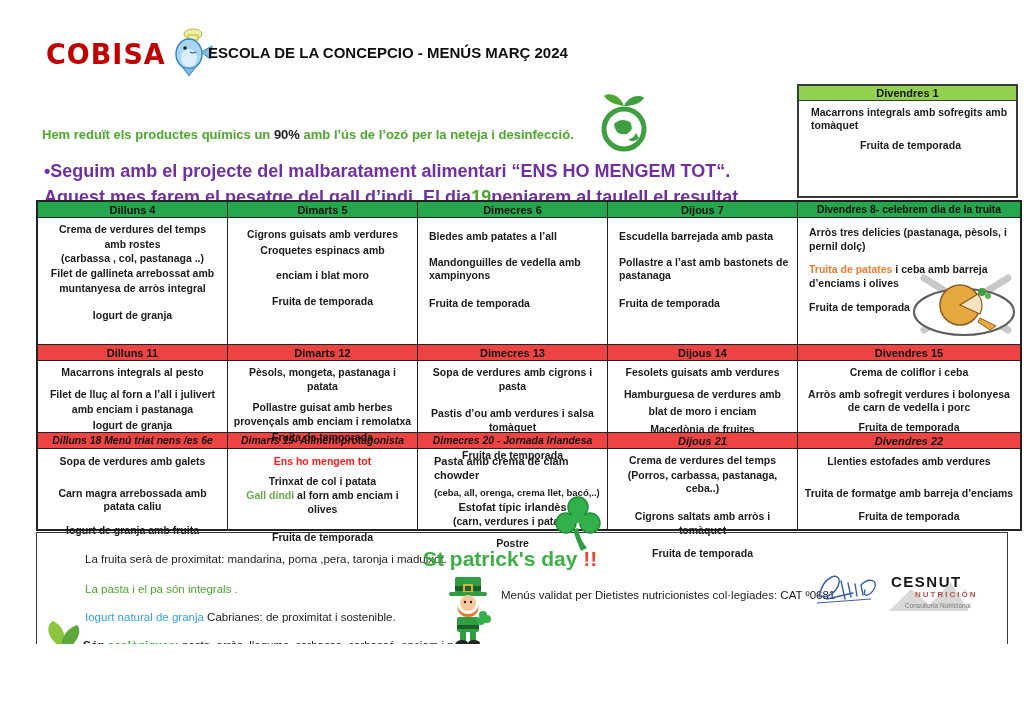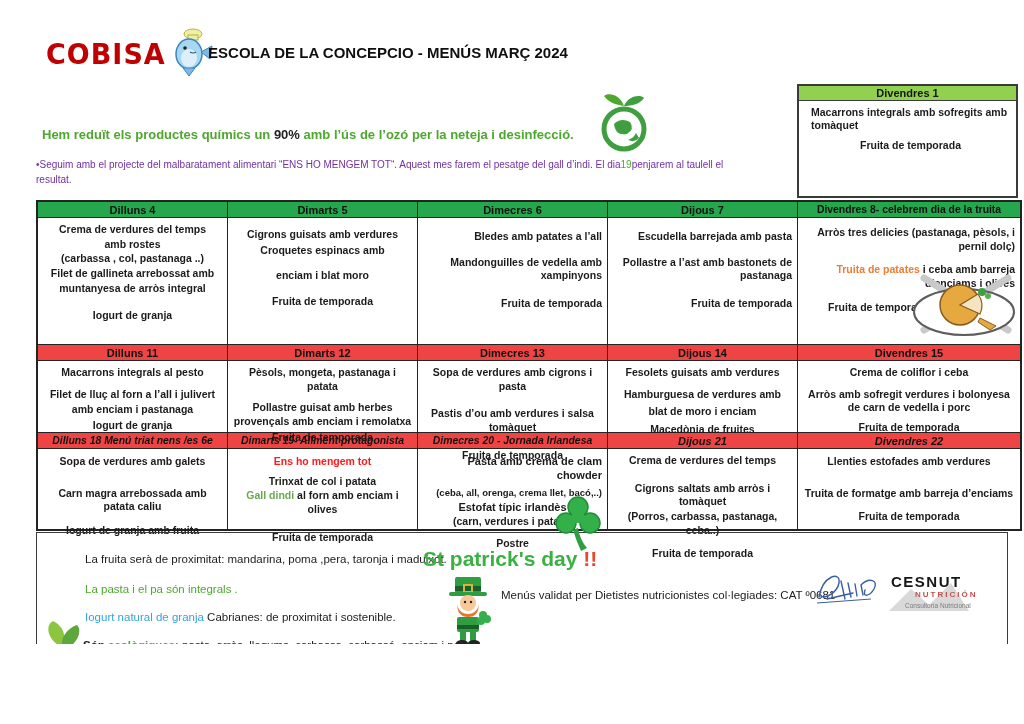--- a/index.html
+++ b/index.html
@@ -12,21 +12,21 @@
              font-family:"DejaVu Sans", sans-serif;transform:scaleY(1.08);}
   .page-title{position:absolute;left:168px;top:44px;width:440px;text-align:center;
               font-size:15px;font-weight:bold;color:#0f0f0f;}
 
   
   .intro-l1{position:absolute;left:42px;top:104px;font-size:13px;font-weight:bold;color:#4ea72e;}
   .intro-l2{position:absolute;left:42px;top:127px;font-size:13px;font-weight:bold;color:#4ea72e;}
   .red{color:#ff1a1a;}
   .dark{color:#222;}
   .earth{position:absolute;left:600px;top:92px;}
-  .intro-l3{position:absolute;left:36px;top:158px;width:706px;font-size:10px;font-weight:normal;
+  .intro-l3{position:absolute;left:44px;top:158px;width:706px;font-size:18px;font-weight:bold;
             color:#7030a0;line-height:1.45;}
   .numgreen{color:#4ea72e;}
 
   
   .friday1{position:absolute;left:797px;top:84px;width:221px;height:114px;border:2px solid #3a3a3a;
            background:#fff;box-sizing:border-box;}
   .friday1-header{background:#92d050;border-bottom:1.5px solid #3a3a3a;text-align:center;
                   font-weight:bold;font-size:11px;padding:1px 0;color:#151515;}
   .friday1-body{padding:4px 6px 4px 12px;font-size:10.5px;font-weight:bold;line-height:1.25;}
   .friday1-body .it2{margin-top:9px;}
@@ -42,21 +42,21 @@
          white-space:nowrap;overflow:hidden;}
   .w1h .hcell{background:#25a74e;}
   .w2h .hcell{background:#ef4444;}
   .w3h .hcell{background:#ef4444;font-style:italic;}
   .hsmall{font-size:10.4px;}
   .bcell{font-size:10.5px;font-weight:bold;color:#1b1b1b;line-height:1.3;padding:4px 5px;
          text-align:center;position:relative;box-sizing:border-box;}
   .body1 .bcell{height:126px;}
   .body2 .bcell{height:71px;}
   .body3 .bcell{height:80px;}
-  .al{text-align:right;padding-left:11px;}
+  .al{text-align:left;padding-left:11px;}
   .line{margin:1px 0;}
   .g2{margin-top:2px;}.g4{margin-top:4px;}.g6{margin-top:6px;}.g8{margin-top:8px;}
   .g10{margin-top:10px;}.g12{margin-top:12px;}.g14{margin-top:14px;}.g18{margin-top:18px;}
   .orange{color:#ed7d31;}
   .greentxt{color:#6aa84f;}
   .smalltxt{font-size:9.5px;}
   .boldline{font-size:11px;}
   .tortilla{position:absolute;right:2px;bottom:2px;}
   .fruit-narrow{width:120px;}
 
@@ -249,22 +249,22 @@
       </div>
       <div class="bcell col">
         <div class="line al boldline">Pasta amb crema de clam chowder</div>
         <div class="line al smalltxt g4">(ceba, all, orenga, crema llet, bacó,..)</div>
         <div class="line boldline">Estofat típic irlandès</div>
         <div class="line">(carn, verdures i patata)</div>
         <div class="line g8">Postre</div>
       </div>
       <div class="bcell col">
         <div class="line">Crema de verdures del temps</div>
+        <div class="line">(Porros, carbassa, pastanaga, ceba..)</div>
         <div class="line g14">Cigrons saltats amb arròs i tomàquet</div>
-        <div class="line">(Porros, carbassa, pastanaga, ceba..)</div>
         <div class="line g10">Fruita de temporada</div>
       </div>
       <div class="bcell col">
         <div class="line g2">Llenties estofades amb verdures</div>
         <div class="line g18">Truita de formatge amb barreja d’enciams</div>
         <div class="line g10">Fruita de temporada</div>
       </div>
     </div>
   </div>
 

